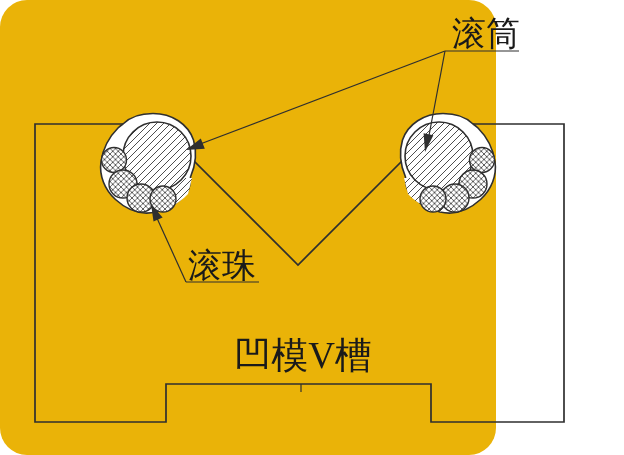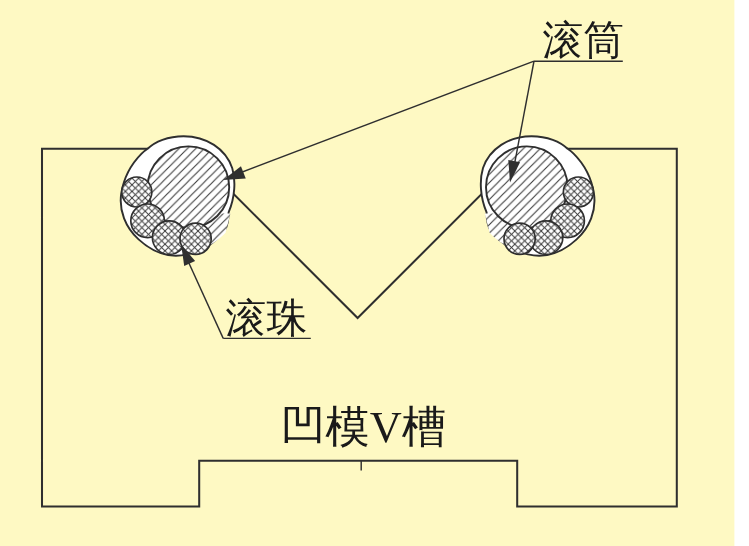--- a/index.html
+++ b/index.html
@@ -6,23 +6,24 @@
     margin: 0;
     padding: 0;
     background: #ffffff;
     width: 624px;
     height: 455px;
     overflow: hidden;
     font-family: "Liberation Serif", "DejaVu Serif", serif;
   }
   .figure-wrap {
     position: relative;
-    width: 612px;
+    width: 496px;
     height: 455px;
-    background: #fef9c3;
+    background: #eab308;
+    border-radius: 27px;
   }
   svg { display: block; }
   .outline {
     fill: none;
     stroke: #2f2f2f;
     stroke-width: 1.7;
     stroke-linejoin: miter;
   }
   .thin {
     fill: none;

